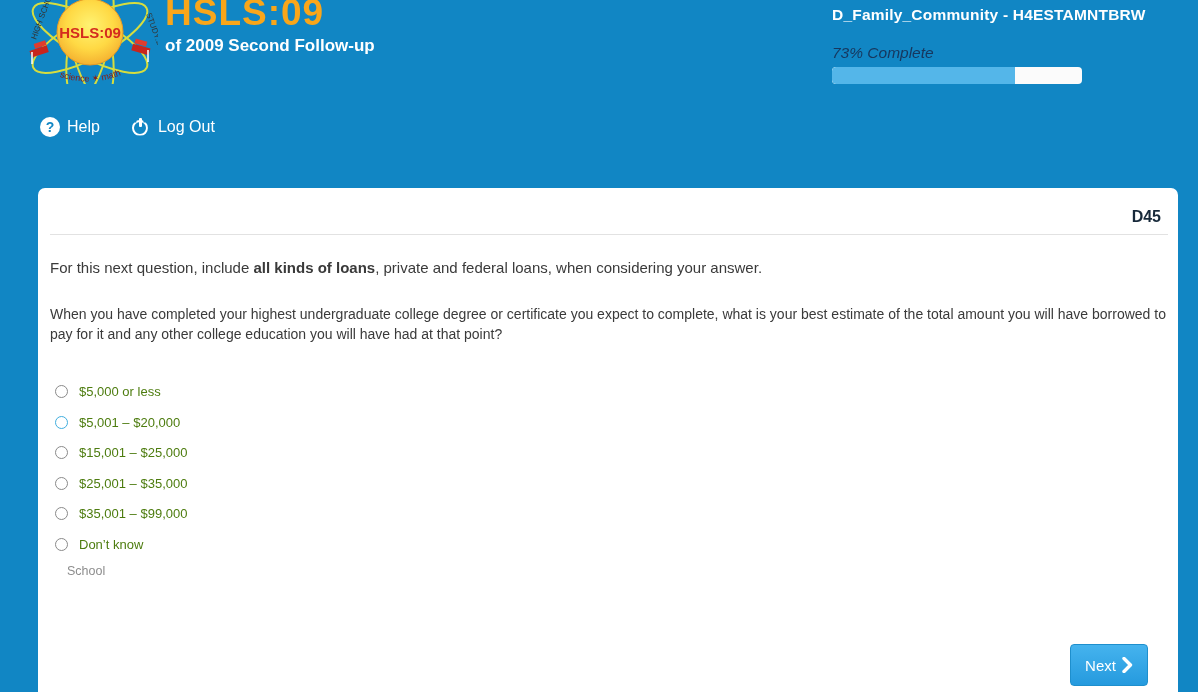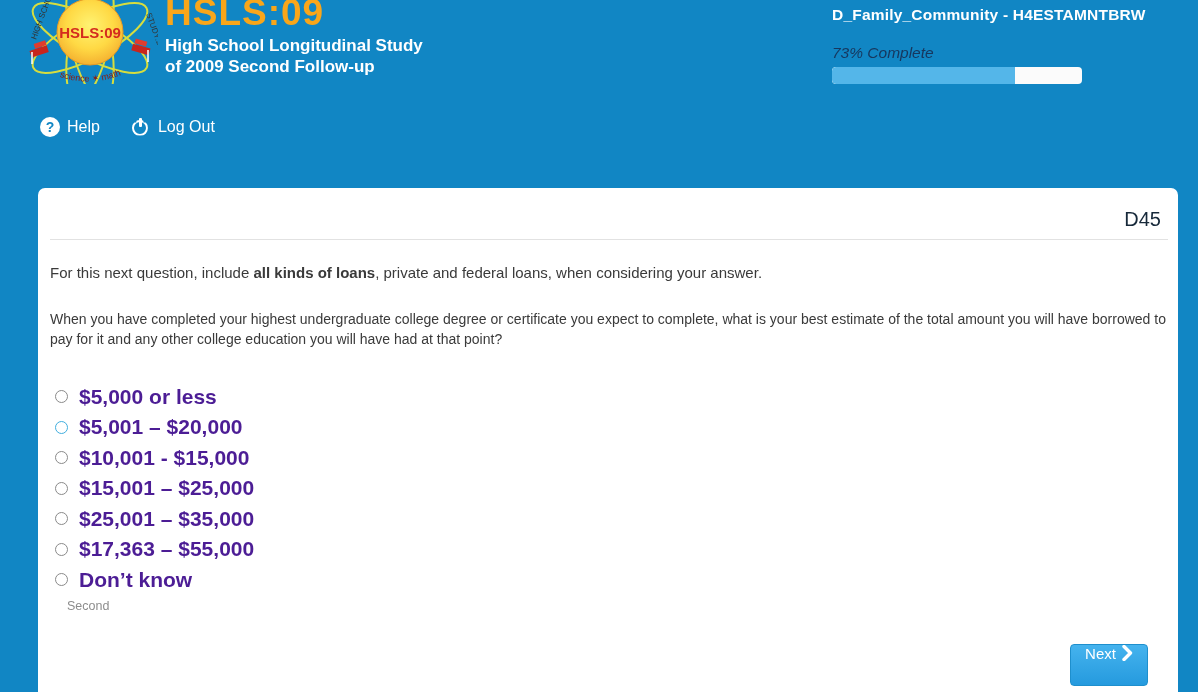--- a/index.html
+++ b/index.html
@@ -61,46 +61,46 @@
     position:absolute; left:7px; top:0; width:2.6px; height:9px; background:#fff;
     border-radius:1px;
   }
 
   
   .card {
     position:absolute; left:38px; top:188px; width:1140px; height:504px;
     background:#ffffff; border-radius:7px 7px 0 0; padding:0 12px;
   }
   .qid {
-    text-align:right; font-weight:normal; font-size:20px; color:#17293a;
+    text-align:right; font-weight:bold; font-size:16px; color:#17293a;
     padding:20px 5px 8px 0;
   }
   .card hr {
     border:none; border-top:1px solid #e2e2e2; margin:0 -2px 0 0;
   }
   .q-intro { margin-top:22px; font-size:15px; color:#3a3a3a; line-height:1.4; }
   .q-text  { margin-top:26px; font-size:14px; color:#3a3a3a; line-height:1.45; max-width:1122px; }
 
   .options { margin-top:32px; }
   .option-row { display:flex; align-items:center; gap:11px; height:30.5px; cursor:pointer; }
   .radio {
     width:13px; height:13px; border:1px solid #8a8a8a; border-radius:50%;
     background:#fff; flex:0 0 auto; margin-left:5px;
   }
   .radio.highlight { border-color:#41aede; }
-  .option-label { font-size:21px; color:#4c1d95;font-weight:bold; }
+  .option-label { font-size:13px; color:#4d7c0f; }
 
   .clear-link { margin:4px 0 0 17px; font-size:12.5px; color:#8d8d8d; cursor:pointer; display:inline-block; }
 
   .next-btn {
     position:absolute; right:30px; top:456px;
     width:78px; height:42px; border:1px solid #1e8fcd; border-radius:4px;
     background:linear-gradient(#45b3ee, #259ade);
     color:#ffffff; font-size:15px; font-family:"Liberation Sans", sans-serif;
-    display:flex; justify-content:center; gap:6px; cursor:pointer;
+    display:flex; align-items:center; justify-content:center; gap:6px; cursor:pointer;
   }
   .next-chevron { display:block; }
 </style>
 </head>
 <body>
 
 <div class="header">
 
   <div class="logo-wrap">
     <svg width="136" height="112" viewBox="0 0 136 112">
@@ -134,21 +134,20 @@
       <text x="124" y="28" font-size="8" fill="#333" transform="rotate(70 124 28)" font-family="Liberation Sans, sans-serif">STUDY:2009</text>
       <text font-size="9" fill="#8c1d12" font-family="Liberation Sans, sans-serif">
         <textPath href="#arcBottom" startOffset="8">science ✶ math</textPath>
       </text>
     </svg>
   </div>
 
   <div class="title-block">
     <div class="main-title">HSLS:09</div>
     <div class="subtitle">
-      <div>High School Longitudinal Study</div>
       <div>of 2009 Second Follow-up</div>
     </div>
   </div>
 
 
   <div class="right-block">
     <div class="section-title">D_Family_Community - H4ESTAMNTBRW</div>
     <div class="progress-label">73% Complete</div>
     <div class="progress-track">
       <div class="progress-fill" style="width: 73%;"></div>
@@ -182,41 +181,37 @@
     <div class="option-row">
       <span class="radio"></span>
       <span class="option-label">$5,000 or less</span>
     </div>
     <div class="option-row">
       <span class="radio highlight"></span>
       <span class="option-label">$5,001 – $20,000</span>
     </div>
     <div class="option-row">
       <span class="radio"></span>
-      <span class="option-label">$10,001 - $15,000</span>
-    </div>
-    <div class="option-row">
-      <span class="radio"></span>
       <span class="option-label">$15,001 – $25,000</span>
     </div>
     <div class="option-row">
       <span class="radio"></span>
       <span class="option-label">$25,001 – $35,000</span>
     </div>
     <div class="option-row">
       <span class="radio"></span>
-      <span class="option-label">$17,363 – $55,000</span>
+      <span class="option-label">$35,001 – $99,000</span>
     </div>
     <div class="option-row">
       <span class="radio"></span>
       <span class="option-label">Don’t know</span>
     </div>
   </div>
 
-  <span class="clear-link">Second</span>
+  <span class="clear-link">School</span>
 
   <button class="next-btn">
     <span>Next</span>
     <svg class="next-chevron" width="11" height="16" viewBox="0 0 11 16">
       <path d="M2 1.5 L8.5 8 L2 14.5" stroke="#ffffff" stroke-width="3.4" fill="none" stroke-linecap="round" stroke-linejoin="round"></path>
     </svg>
   </button>
 </div>
 
 </body></html>

